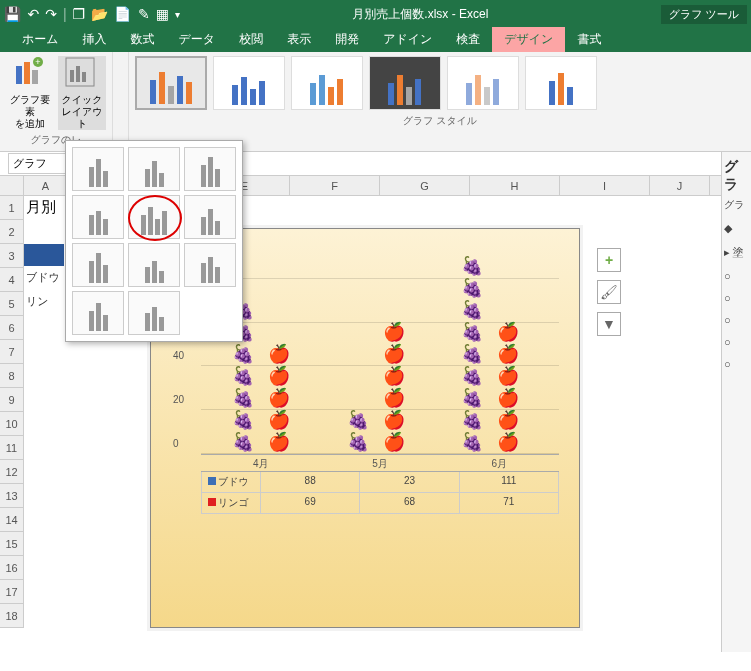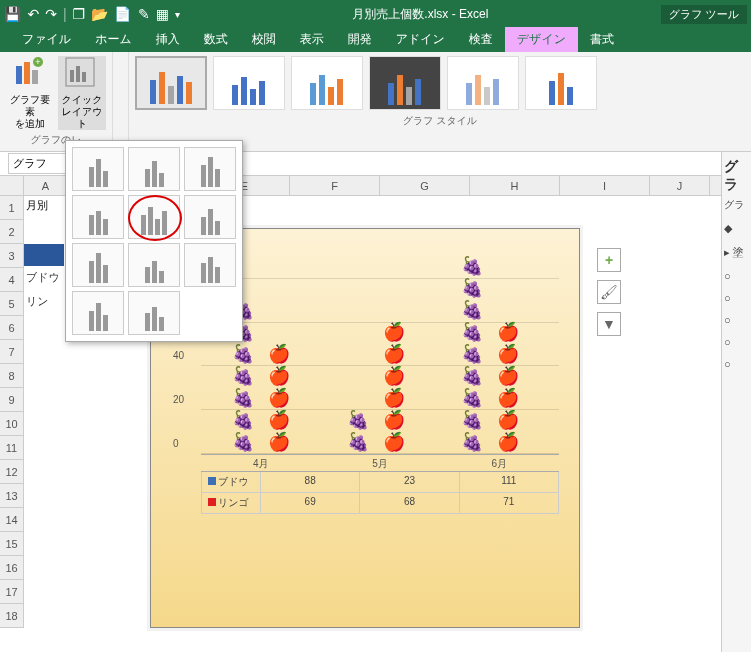--- a/index.html
+++ b/index.html
@@ -8,21 +8,21 @@
 
 .titlebar { background: #217346; height: 28px; display: flex; align-items: center; padding: 0 4px; color: #fff; }
 .titlebar .qat { display: flex; gap: 6px; align-items: center; }
 .titlebar .qat span { font-size: 14px; cursor: pointer; }
 .titlebar .title { flex: 1; text-align: center; font-size: 12px; }
 .titlebar .tools { font-size: 11px; padding: 2px 8px; background: #1a5c38; }
 
 
 .ribbon-tabs { background: #217346; height: 24px; display: flex; align-items: flex-end; padding-left: 10px; }
 .ribbon-tabs .tab { color: #fff; font-size: 12px; padding: 4px 12px; cursor: pointer; }
-.ribbon-tabs .tab.active { background: #f0abfc; color: #217346; }
+.ribbon-tabs .tab.active { background: #fca5a5; color: #217346; }
 
 
 .ribbon { background: #f3f3f3; height: 100px; border-bottom: 1px solid #ccc; display: flex; position: relative; }
 .group { border-right: 1px solid #ddd; padding: 4px 6px; display: flex; flex-direction: column; align-items: center; justify-content: space-between; }
 .group .btns { display: flex; gap: 4px; }
 .group .label { font-size: 10px; color: #666; text-align: center; }
 .bigbtn { width: 48px; text-align: center; cursor: pointer; }
 .bigbtn .ico { width: 36px; height: 36px; margin: 0 auto 2px; display: block; }
 .bigbtn .txt { font-size: 10px; line-height: 1.2; }
 
@@ -74,21 +74,21 @@
 .chart-side { position: absolute; right: 130px; top: 248px; display: flex; flex-direction: column; gap: 8px; }
 .chart-side div { width: 24px; height: 24px; border: 1px solid #aaa; background: #fff; font-size: 14px; text-align: center; line-height: 22px; cursor: pointer; color: #666; }
 
 
 .rightpanel { position: absolute; right: 0; top: 152px; width: 30px; height: 500px; border-left: 1px solid #ccc; background: #f5f5f5; padding: 6px 2px; font-size: 11px; color: #444; }
 .rightpanel .hdr { font-size: 14px; font-weight: bold; color: #333; }
 .rightpanel .sub { font-size: 10px; margin-top: 4px; }
 .rightpanel .opts div { margin-top: 10px; }
 
 
-.cell-a1 { position: absolute; left: 26px; top: 22px; font-size: 11px; }
+.cell-a1 { position: absolute; left: 26px; top: 22px; font-size: 15px; }
 .cell-a4 { position: absolute; left: 26px; top: 94px; font-size: 11px; color: #333; }
 .cell-a5 { position: absolute; left: 26px; top: 118px; font-size: 11px; color: #333; }
 .cell-a3-sel { position: absolute; left: 24px; top: 68px; width: 40px; height: 22px; background: #2a579a; }
 
 svg.miniico { width: 32px; height: 32px; }
 </style>
 </head>
 <body>
 
 <div class="titlebar">
@@ -104,24 +104,24 @@
     <span>▦</span>
     <span style="font-size:10px">▾</span>
   </div>
   <div class="title">
     <span>月別売上個数.xlsx</span> - <span>Excel</span>
   </div>
   <div class="tools">グラフ ツール</div>
 </div>
 
 <div class="ribbon-tabs">
-  <div class="tab">ファイル</div>
   <div class="tab">ホーム</div>
   <div class="tab">挿入</div>
   <div class="tab">数式</div>
+  <div class="tab">データ</div>
   <div class="tab">校閲</div>
   <div class="tab">表示</div>
   <div class="tab">開発</div>
   <div class="tab">アドイン</div>
   <div class="tab">検査</div>
   <div class="tab active">デザイン</div>
   <div class="tab">書式</div>
 </div>
 <div class="design-ellipse"></div>
 

